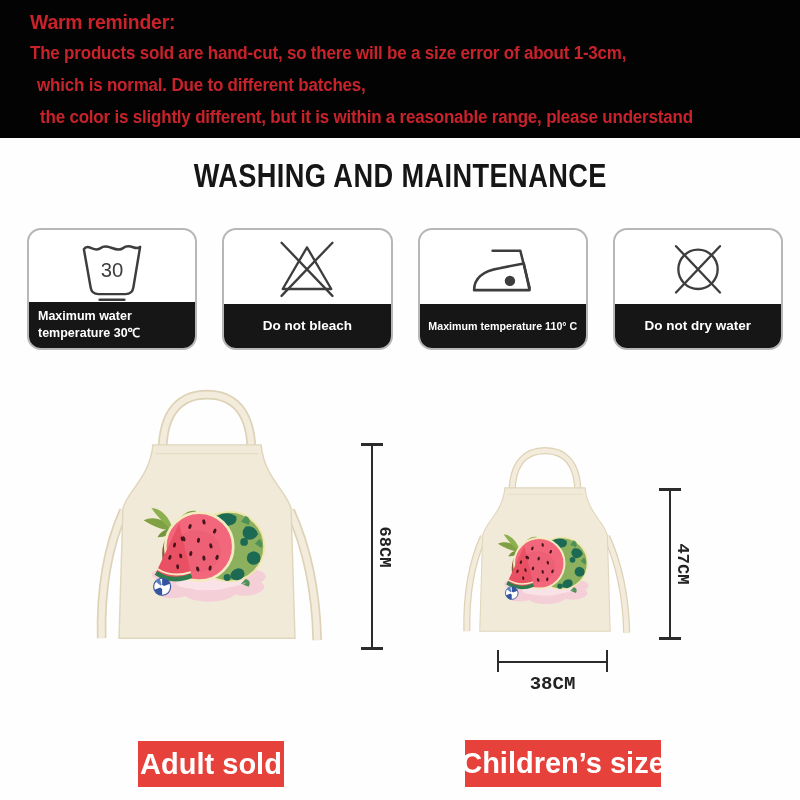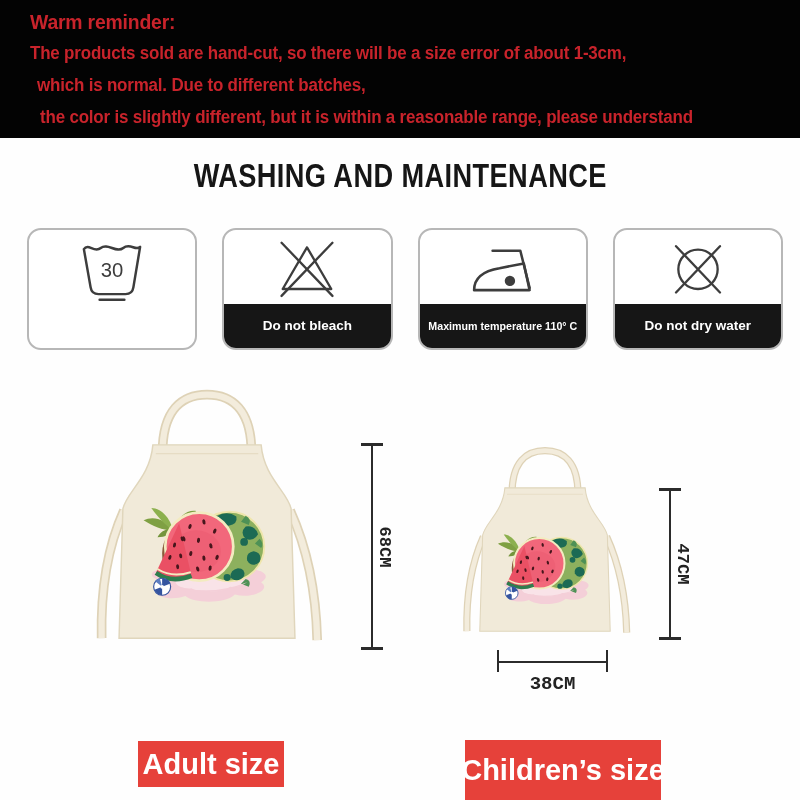--- a/index.html
+++ b/index.html
@@ -59,21 +59,21 @@
   .h-measure .h-label{position:absolute;top:100%;left:0;width:100%;text-align:center;
       font-family:"Liberation Mono","DejaVu Sans Mono",monospace;font-weight:600;color:#222;}
   .hm-adult{left:145px;top:663px;width:165px;height:28px;}
   .hm-adult .h-label{font-size:22px;margin-top:0px;}
   .hm-child{left:497px;top:650px;width:111px;height:22px;}
   .hm-child .h-label{font-size:19px;margin-top:1px;}
   
   .size-tag{position:absolute;background:#e6413a;color:#ffffff;display:flex;
             align-items:center;justify-content:center;font-weight:bold;white-space:nowrap;}
   .tag-adult{left:138px;top:741px;width:146px;height:46px;font-size:29px;}
-  .tag-child{left:465px;top:740px;width:196px;height:61px;font-size:29px;}
+  .tag-child{left:465px;top:740px;width:196px;height:47px;font-size:29px;}
   .hidden-defs{position:absolute;width:0;height:0;overflow:hidden;}
 </style>
 </head>
 <body>
 
 <div class="stage">
 
   <svg class="hidden-defs" aria-hidden="true">
     <defs>
       <symbol id="wm-print" viewBox="0 0 200 150">
@@ -171,20 +171,24 @@
   <div class="care-row">
 
     <div class="care-card card-1">
       <div class="care-icon">
         <svg width="72" height="72" viewBox="0 0 64 64" fill="none" stroke="#3d3d3d" stroke-width="2.2" stroke-linecap="round" stroke-linejoin="round">
           <path d="M7,17 C11,11 16,21 22,16 C28,11 36,21 42,16 C48,11 53,19 57,15 L51,51 C50.4,55 48,57 44,57 L20,57 C16,57 13.6,55 13,51 Z"></path>
           <text x="32" y="42" text-anchor="middle" font-size="18" font-family="Liberation Sans, sans-serif" fill="#3d3d3d" stroke="none">30</text>
           <path d="M21,62 L43,62"></path>
         </svg>
       </div>
+      <div class="care-band">
+        <div>Maximum water</div>
+        <div>temperature 30℃</div>
+      </div>
     </div>
 
     <div class="care-card card-2">
       <div class="care-icon">
         <svg width="74" height="74" viewBox="0 0 64 64" fill="none" stroke="#3d3d3d" stroke-width="2" stroke-linecap="round" stroke-linejoin="round">
           <path d="M32,15 L11,51 L53,51 Z"></path>
           <path d="M10,11 L54,57"></path>
           <path d="M54,11 L10,57"></path>
         </svg>
       </div>
@@ -247,19 +251,19 @@
 
 
   <div class="h-measure hm-child">
     <div class="cap left"></div>
     <div class="line"></div>
     <div class="cap right"></div>
     <span class="h-label">38CM</span>
   </div>
 
   <div class="size-tag tag-adult">
-    <span>Adult size</span>
+    <span>Adult sold</span>
   </div>
   <div class="size-tag tag-child">
     <span>Children’s size</span>
   </div>
 
 </div>
 
 </body></html>

